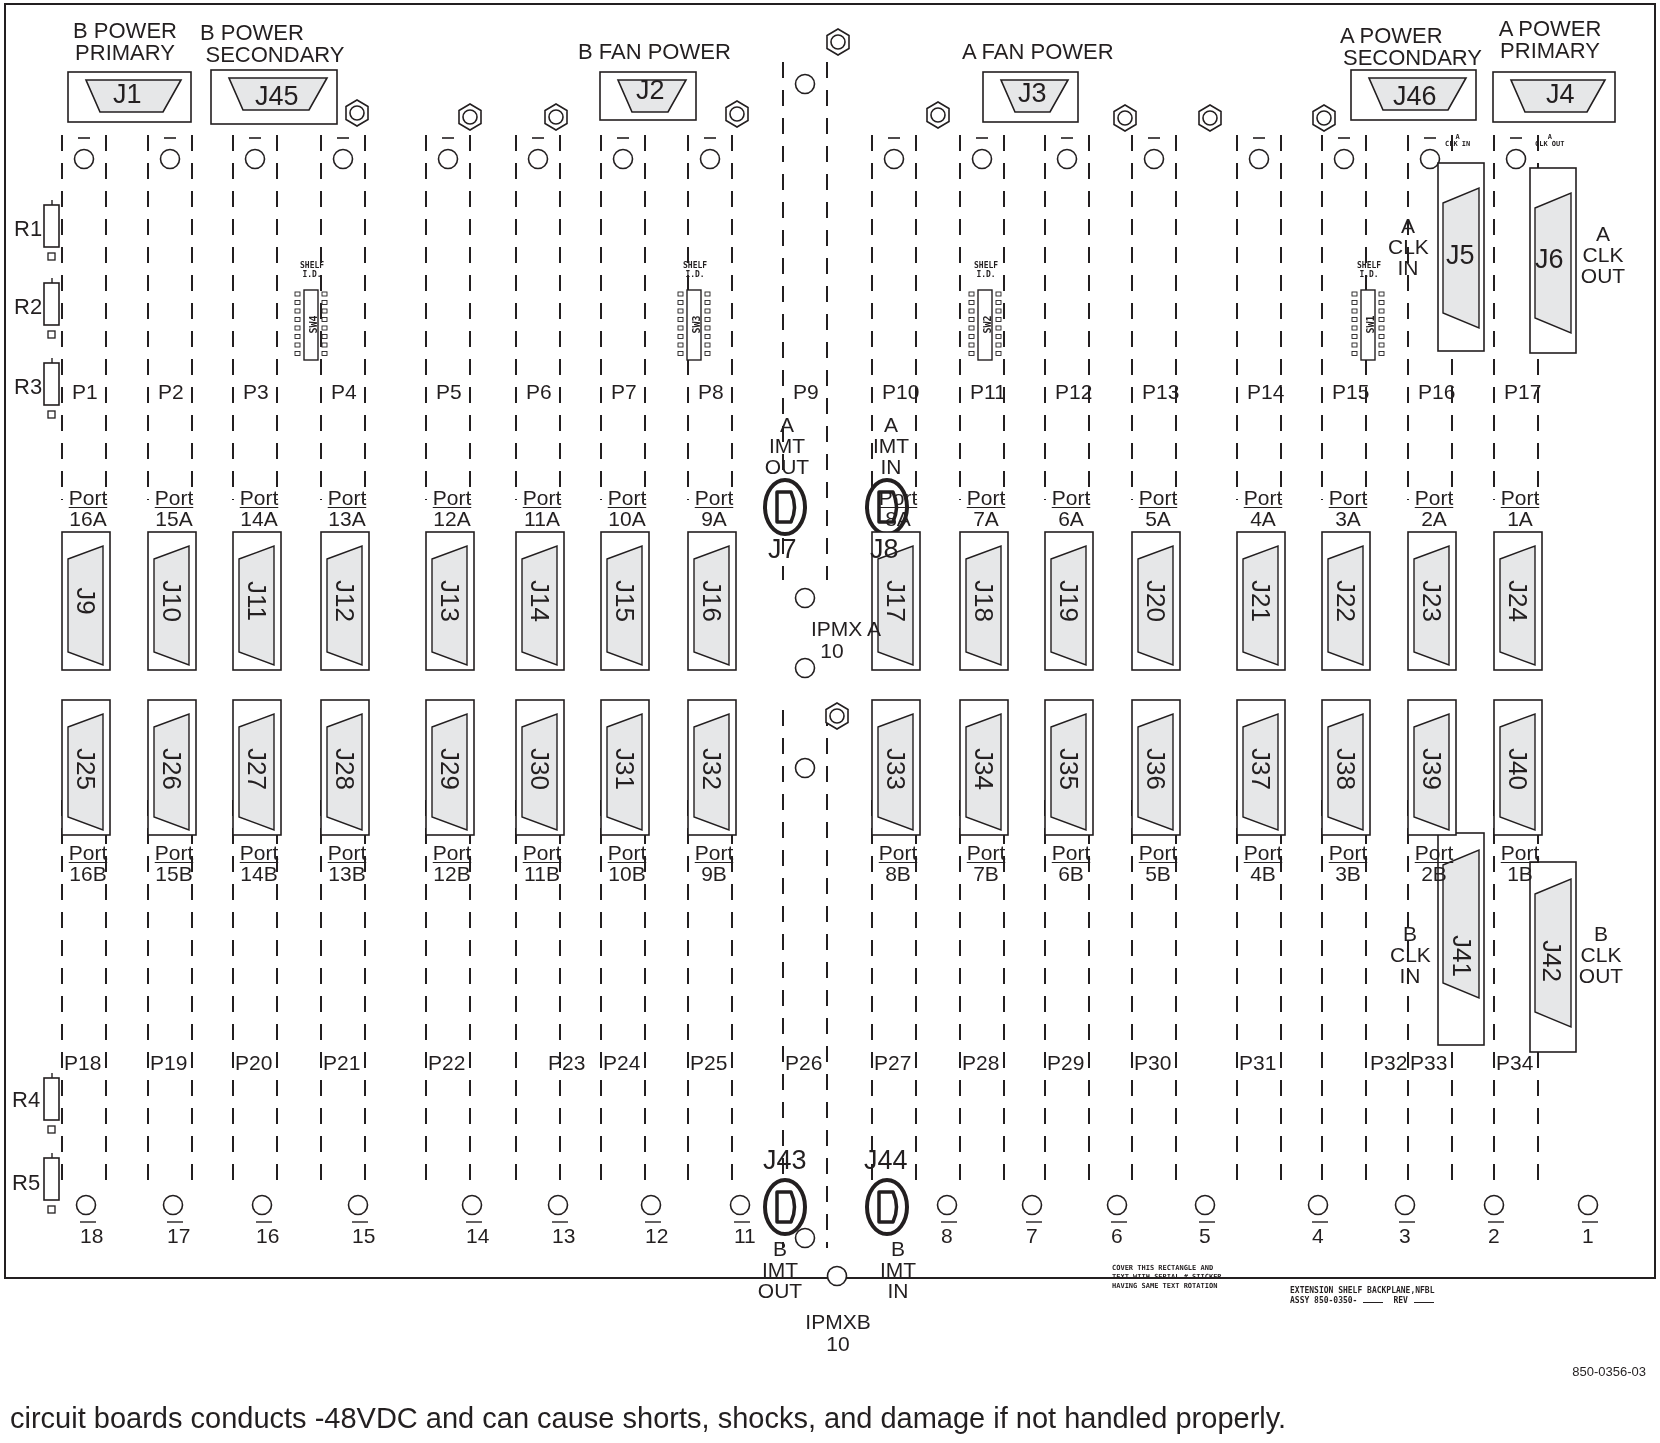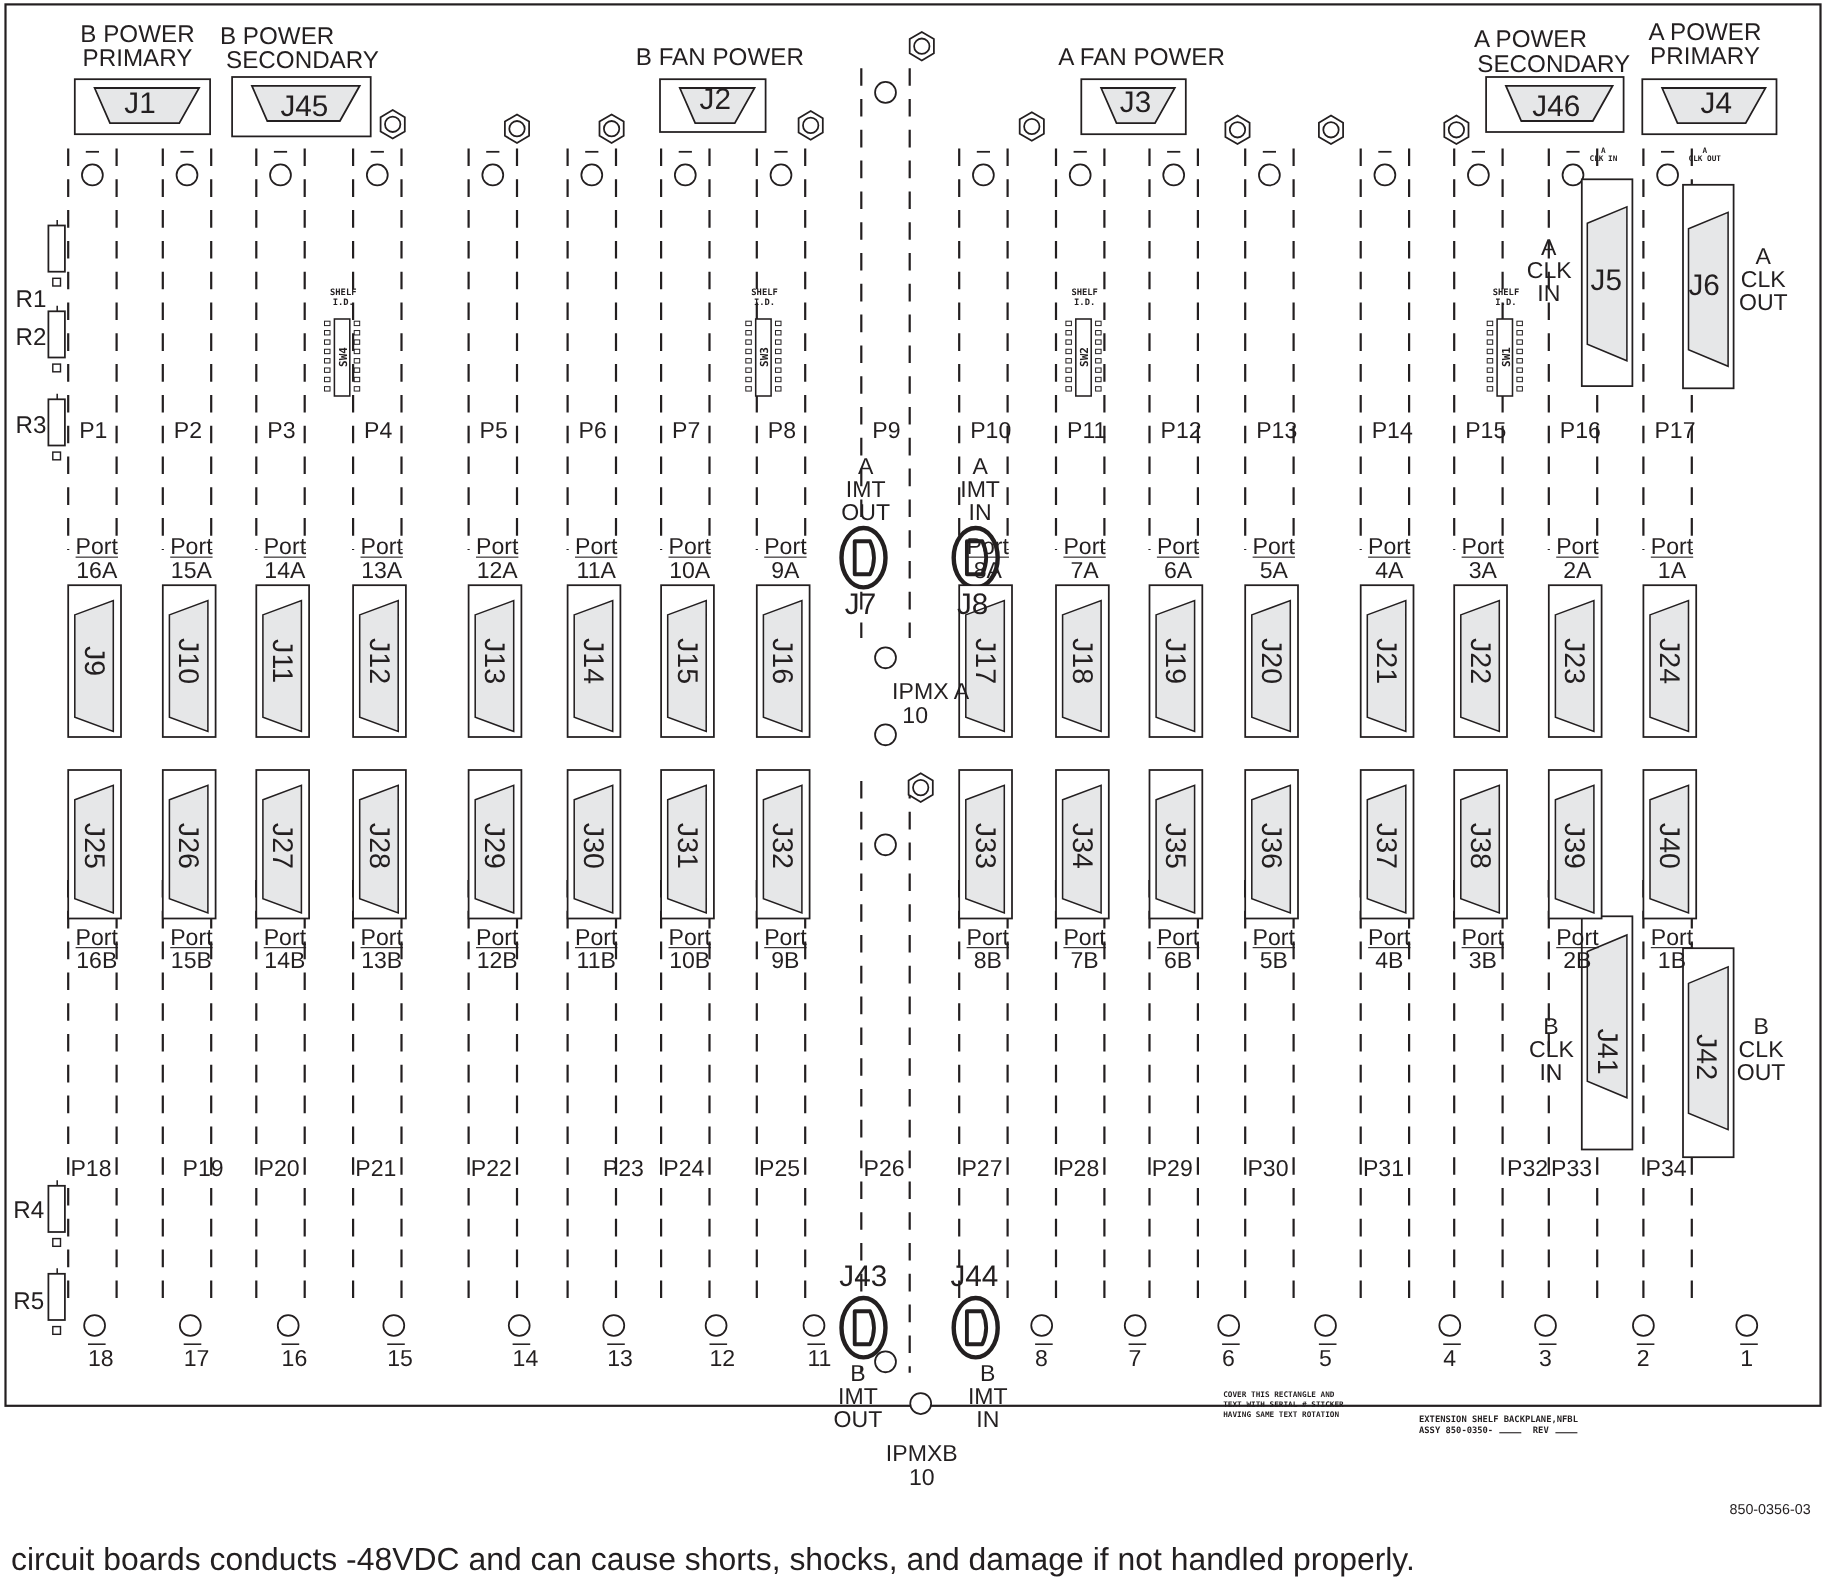--- a/index.html
+++ b/index.html
@@ -379,21 +379,21 @@
       <div>PRIMARY</div>
     </div>
 
   <div class="lbl hlabel" style="left:113px;top:81px;">J1</div>
   <div class="lbl hlabel" style="left:255px;top:83px;">J45</div>
   <div class="lbl hlabel" style="left:636px;top:77px;">J2</div>
   <div class="lbl hlabel" style="left:1018px;top:80px;">J3</div>
   <div class="lbl hlabel" style="left:1393px;top:83px;">J46</div>
   <div class="lbl hlabel" style="left:1546px;top:81px;">J4</div>
 
-  <div class="lbl big" style="left:14px;top:218px;margin-top:43px;">R1</div>
+  <div class="lbl big" style="left:14px;top:218px;">R1</div>
   <div class="lbl big" style="left:14px;top:296px;">R2</div>
   <div class="lbl big" style="left:14px;top:376px;">R3</div>
   <div class="lbl big" style="left:12px;top:1089px;">R4</div>
   <div class="lbl big" style="left:12px;top:1172px;">R5</div>
 
   <div class="tiny" style="left:300px;top:261px;text-align:center;">
     <div>SHELF</div>
       <div>I.D.</div>
     </div>
   <div class="tiny" style="left:683px;top:261px;text-align:center;">
@@ -495,21 +495,21 @@
       <div class="lbl mid" style="left:970px;top:381px;">P11</div>
       <div class="lbl mid" style="left:1055px;top:381px;">P12</div>
       <div class="lbl mid" style="left:1142px;top:381px;">P13</div>
       <div class="lbl mid" style="left:1247px;top:381px;">P14</div>
       <div class="lbl mid" style="left:1332px;top:381px;">P15</div>
       <div class="lbl mid" style="left:1418px;top:381px;">P16</div>
       <div class="lbl mid" style="left:1504px;top:381px;">P17</div>
     </div>
   <div id="lower-slot-labels">
       <div class="lbl mid" style="left:64px;top:1052px;">P18</div>
-      <div class="lbl mid" style="left:134px;top:1052px;padding-left:32px;">P19</div>
+      <div class="lbl mid" style="left:150px;top:1052px;">P19</div>
       <div class="lbl mid" style="left:235px;top:1052px;">P20</div>
       <div class="lbl mid" style="left:323px;top:1052px;">P21</div>
       <div class="lbl mid" style="left:428px;top:1052px;">P22</div>
       <div class="lbl mid" style="left:548px;top:1052px;">P23</div>
       <div class="lbl mid" style="left:603px;top:1052px;">P24</div>
       <div class="lbl mid" style="left:690px;top:1052px;">P25</div>
       <div class="lbl mid" style="left:785px;top:1052px;">P26</div>
       <div class="lbl mid" style="left:874px;top:1052px;">P27</div>
       <div class="lbl mid" style="left:962px;top:1052px;">P28</div>
       <div class="lbl mid" style="left:1047px;top:1052px;">P29</div>

